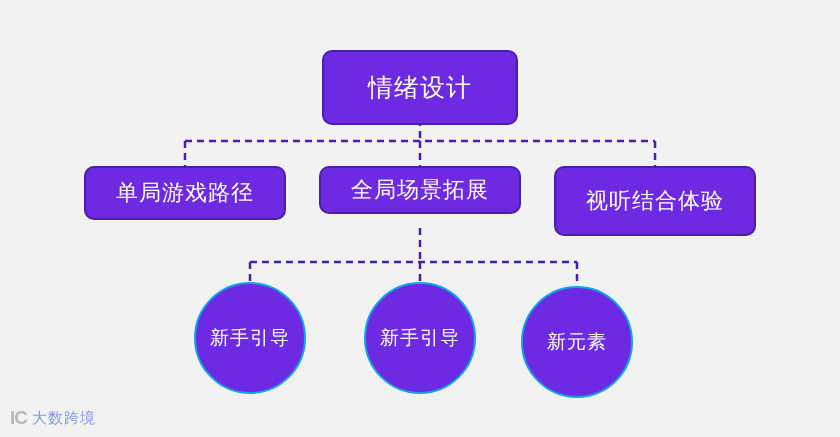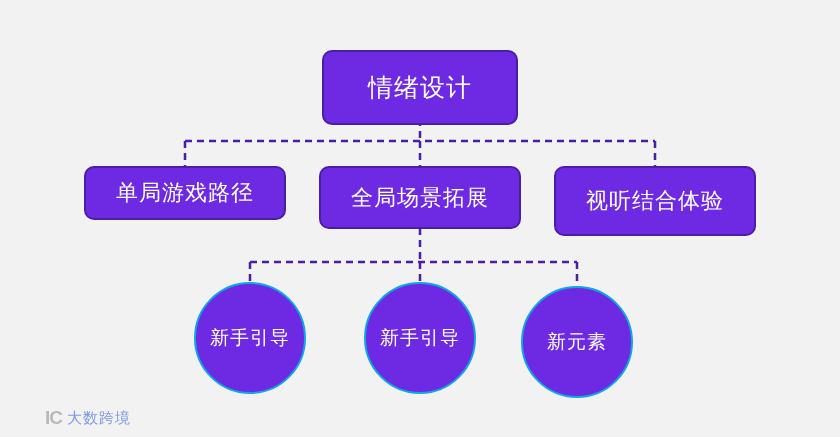--- a/index.html
+++ b/index.html
@@ -44,21 +44,21 @@
     width: 196px; height: 75px;
     font-size: 25px;
   }
   #node-l1-a {
     left: 84px; top: 166px;
     width: 202px; height: 54px;
     font-size: 22px;
   }
   #node-l1-b {
     left: 319px; top: 166px;
-    width: 202px; height: 63px;
+    width: 202px; height: 48px;
     font-size: 22px;
   }
   #node-l1-c {
     left: 554px; top: 166px;
     width: 202px; height: 70px;
     font-size: 22px;
   }
   #node-l2-a {
     left: 194px; top: 282px;
     width: 112px; height: 112px;
@@ -75,21 +75,20 @@
     font-size: 19px;
   }
   #watermark {
     position: absolute;
     left: 10px;
     bottom: 8px;
     display: flex;
     align-items: center;
     gap: 5px;
     opacity: 0.55;
-    margin-left: 35px;
   }
   #watermark .wm-mark {
     font-size: 19px;
     color: #8a8a8a;
     font-weight: bold;
     letter-spacing: -1px;
   }
   #watermark .wm-text {
     font-size: 15px;
     color: #1d4ed8;

